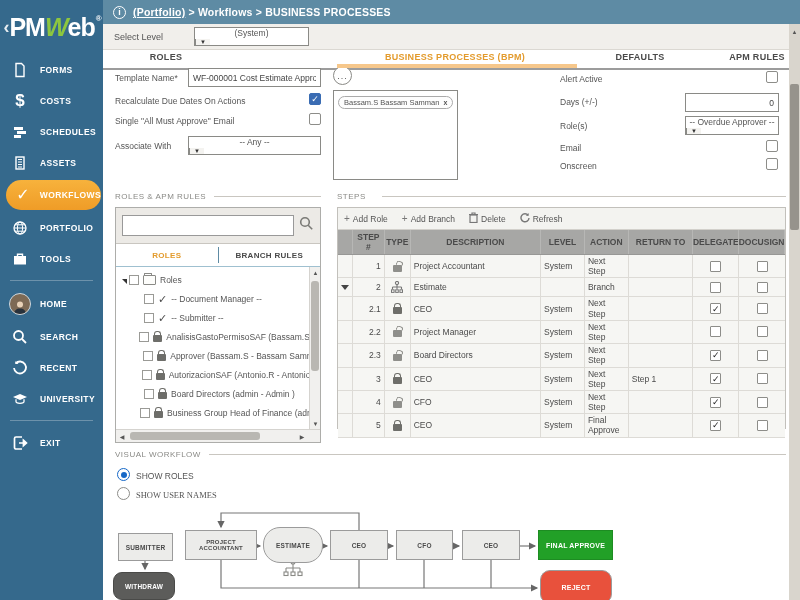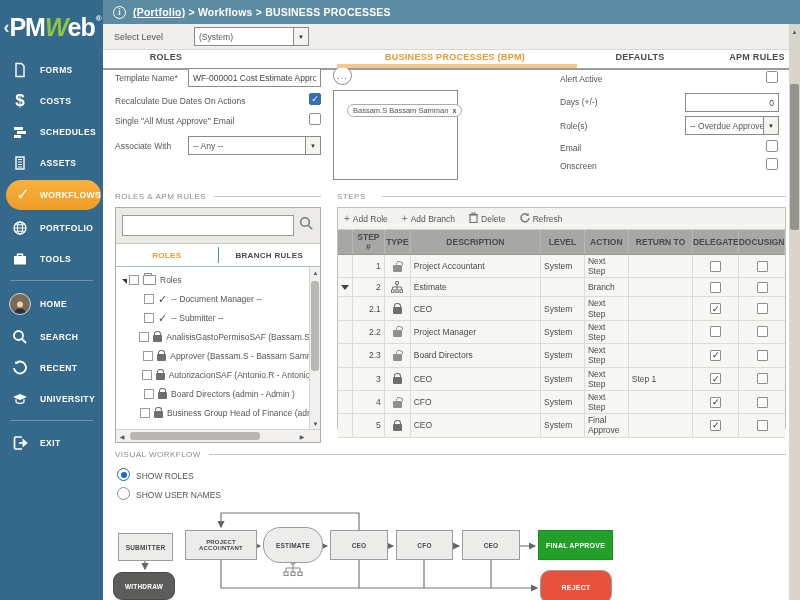--- a/index.html
+++ b/index.html
@@ -28,21 +28,21 @@
   #topband { position:absolute; left:0; top:0; width:697px; height:24px; background:#5e8ba4;
     display:flex; align-items:center; color:#fff; }
   #info-icon { width:13px; height:13px; border:1.4px solid #fff; border-radius:50%; font-size:9px;
     display:flex; align-items:center; justify-content:center; margin:0 7px 0 10px; font-weight:bold; }
   #breadcrumb { font-size:10.5px; font-weight:bold; letter-spacing:.2px; }
   #breadcrumb .bc-link { text-decoration:underline; cursor:pointer;text-align:right; }
   #selrow { position:absolute; left:0; top:24px; width:697px; height:26px; background:#f1efeb;
     border-bottom:1px solid #dbd8d2; display:flex; align-items:center; }
   #selrow .sl-label { font-size:9px; color:#555; margin-left:11px; width:80px; }
 
-  .combo { background:#fff; border:1px solid #8a8a86; height:19px; display:flex; align-items:center; font-size:8.5px; color:#555; }
+  .combo { background:#fff; border:1px solid #8a8a86; height:19px; display:flex; align-items:center; font-size:8.5px; color:#555;flex-direction:column; }
   .combo .cmb-txt { flex:1; padding:0 4px; white-space:nowrap; overflow:hidden; }
   .combo .cmb-btn { width:15px; align-self:stretch; border-left:1px solid #8a8a86; background:#f4f3f0;
     display:flex; align-items:center; justify-content:center; font-size:6px; color:#333; }
 
   
   .main-tab { position:absolute; top:52px; font-size:9px; font-weight:bold; color:#4a4a4a;
     letter-spacing:.3px; cursor:pointer; transform:translateX(-50%); white-space:nowrap; }
   .main-tab.active { color:#e39b2d; }
   #tab-underline { position:absolute; left:234px; top:64px; width:240px; height:4px; background:#f6c78b; z-index:2; }
   #tabs-divider { position:absolute; left:0; top:68px; width:697px; height:2px; background:#9c9c9c; }
@@ -56,21 +56,21 @@
   .cb.blue.checked { background:#3a6cb3; border-color:#3a6cb3; color:#fff; }
   .cb.checked::after { content:"\2713"; font-weight:bold; }
   .radio { position:absolute; width:13px; height:13px; border:1px solid #8d8d89; border-radius:50%; background:#fff; cursor:pointer; }
   .radio.checked { border-color:#1668c7; }
   .radio.checked::after { content:""; position:absolute; left:2.5px; top:2.5px; width:6px; height:6px; border-radius:50%; background:#1668c7; }
 
   #ellipsis-btn { position:absolute; left:230px; top:66px; width:19px; height:19px; border:1px solid #8a8a86;
     border-radius:50%; background:#fff; font-size:9px; color:#555; display:flex; align-items:center;
     justify-content:center; letter-spacing:1px; cursor:pointer; }
   #notify-box { position:absolute; left:230px; top:90px; width:125px; height:90px; border:1px solid #8a8a86; background:#fff; }
-  .tagpill { display:inline-flex; align-items:center; margin:13px; border:1px solid #aaa; border-radius:8px;
+  .tagpill { display:inline-flex; align-items:center; margin:4px; border:1px solid #aaa; border-radius:8px;
     padding:1px 5px; font-size:7.5px; color:#555; background:#fdfdfd; white-space:nowrap; }
   .tagpill .tag-x { margin-left:4px; font-weight:bold; cursor:pointer; font-size:7px; }
 
   
   .sect { position:absolute; display:flex; align-items:center; font-size:8px; color:#8a8a86; letter-spacing:.5px; }
   .sect .sect-line { height:1px; background:#c9c6c0; margin-left:8px; }
 
   
   #roles-panel { position:absolute; left:12px; top:207px; width:206px; height:236px; border:1px solid #adadaa; background:#fff; }
   #rp-search { height:36px; background:#eceae6; border-bottom:1px solid #c9c6c0; display:flex; align-items:center; padding:0 6px; }
@@ -672,21 +672,21 @@
       </div>
   </div>
 
   <div class="sect" style="left:12px; top:450px; width:671px;">
     <span>VISUAL WORKFLOW</span>
     <span class="sect-line" style="flex:1;"></span>
   </div>
   <span class="radio checked" style="left:14px; top:468px;"></span>
   <span class="rlabel" style="left:33px; top:471px;">SHOW ROLES</span>
   <span class="radio" style="left:14px; top:487px;"></span>
-  <span class="rlabel" style="left:33px; top:490px;">SHOW USER NAMES</span>
+  <span class="rlabel" style="left:33px; top:490px;font-family:Liberation Serif, serif;">SHOW USER NAMES</span>
 
   <div id="flow">
     <svg width="697" height="95">
       <defs>
         <marker id="arr" markerWidth="7" markerHeight="7" refX="5" refY="3" orient="auto">
           <path d="M0,0 L6,3 L0,6 z" fill="#666"></path>
         </marker>
       </defs>
       <path d="M42,56 L42,64" stroke="#777" stroke-width="1.2" fill="none" marker-end="url(#arr)"></path>
       <path d="M154,41 L157,41" stroke="#777" stroke-width="1.2" fill="none" marker-end="url(#arr)"></path>

